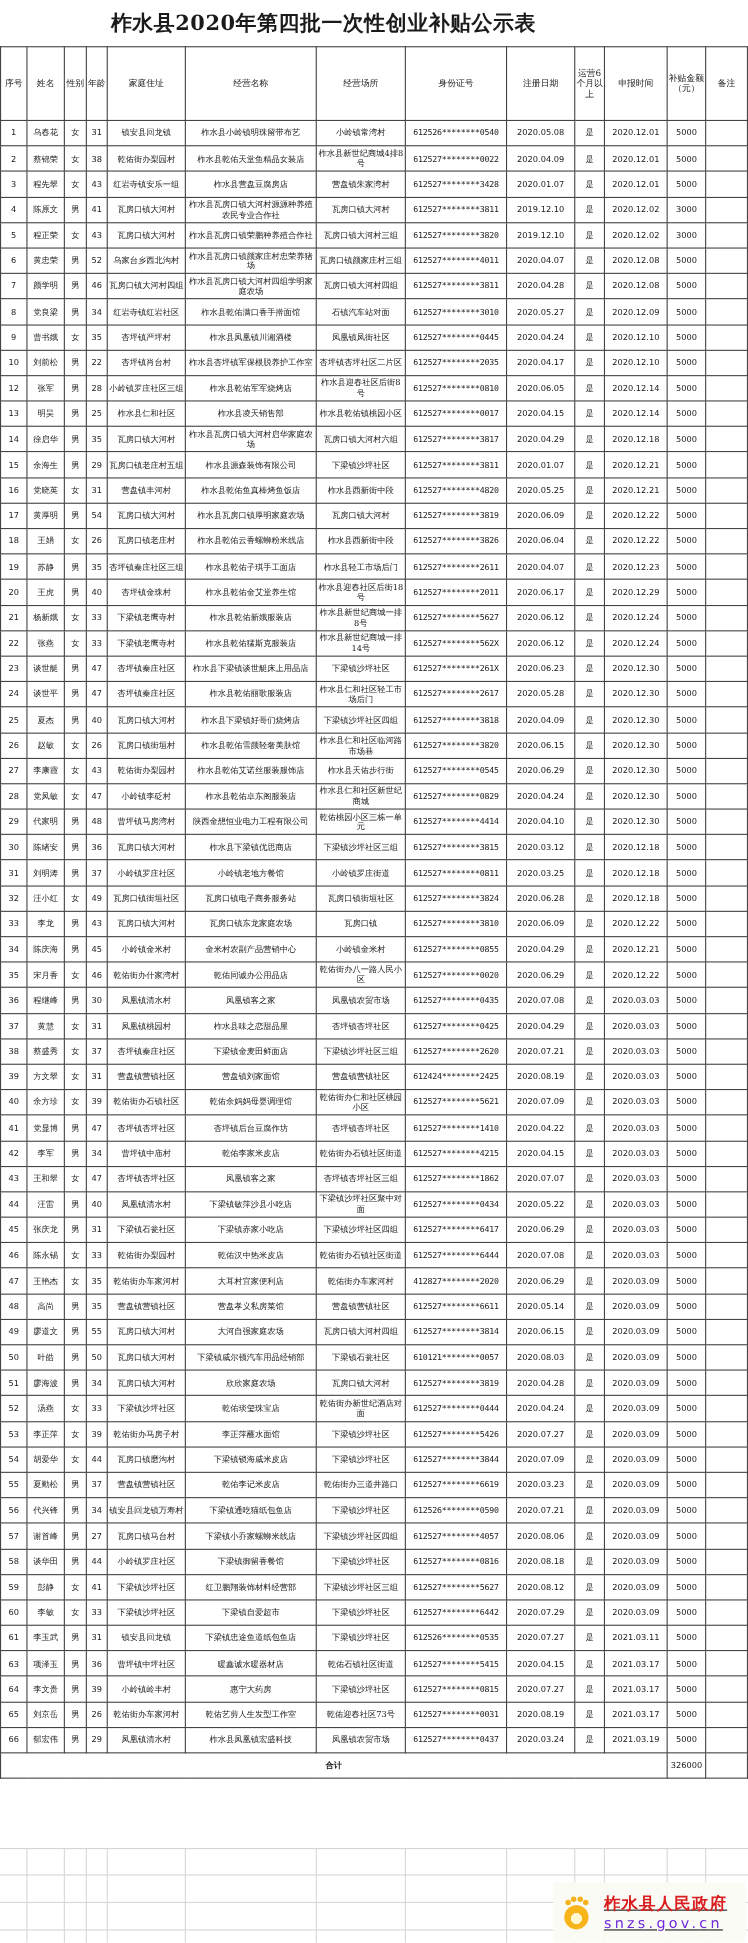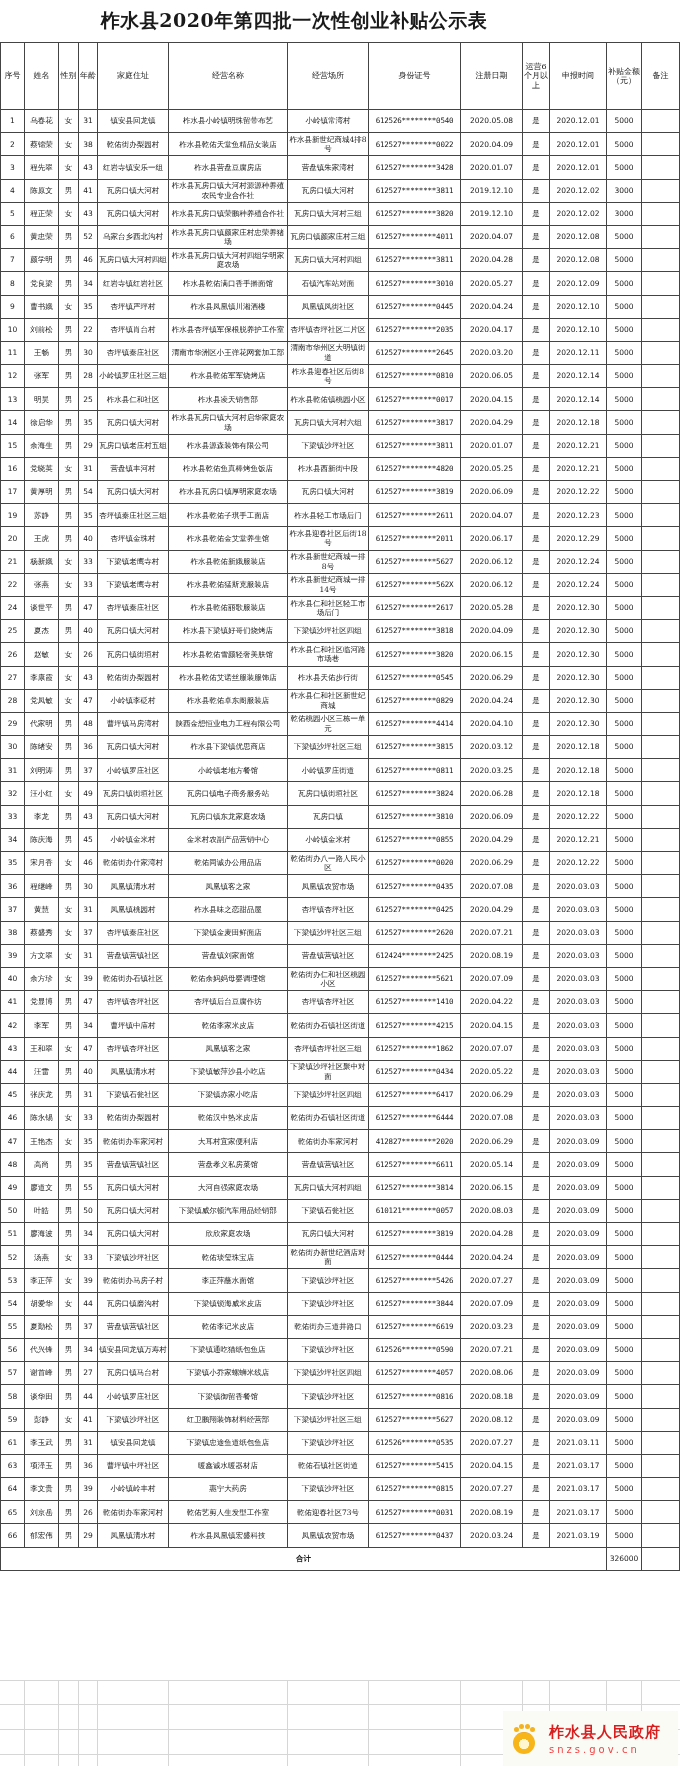--- a/index.html
+++ b/index.html
@@ -18,23 +18,23 @@
   td.total-label { text-align:right; font-weight:bold; font-size:8.5px; padding-right:3px; }
   .grid { position:absolute; left:0; top:1680px; width:680px; height:86px; }
   .grid .h { position:absolute; left:0; width:680px; height:1px; background:#d6d6d6; }
   .grid .v { position:absolute; top:0; width:1px; height:86px; background:#d6d6d6; }
   .logo { position:absolute; left:503px; top:1711px; width:175px; height:55px; background:#fbfbf6;
           display:flex; align-items:center; }
   .logo-icon { width:30px; height:34px; margin-left:8px; position:relative; }
   .logo-icon .ring { position:absolute; left:2px; top:10px; width:22px; height:22px; border-radius:50%;
           background:radial-gradient(circle at 50% 55%, #fff7d0 0 30%, #f7b519 32% 70%, #e89a0a 72%); }
   .logo-icon .dot { position:absolute; width:5px; height:5px; border-radius:50%; background:#f5b21c; top:2px; }
-  .logo-text { margin-left:8px; }
+  .logo-text { margin-left:8px;text-decoration:underline; }
   .logo-cn { color:#d81e1e; font-weight:bold; font-size:15px; letter-spacing:1px; font-family:"DejaVu Serif",serif; }
-  .logo-url { color:#ef4444; font-size:10px; letter-spacing:3px; font-family:"DejaVu Sans","Liberation Sans",sans-serif; margin-top:2px; }
+  .logo-url { color:#6d28d9; font-size:13px; letter-spacing:3px; font-family:"DejaVu Sans","Liberation Sans",sans-serif; margin-top:2px; }
 </style>
 </head>
 <body>
 
 <div class="title">柞水县2020年第四批一次性创业补贴公示表</div>
 
 <table class="main">
   <colgroup>
     <col style="width:24px">
       <col style="width:34px">
@@ -212,35 +212,20 @@
         <td>柞水县杏坪镇军保根脱养护工作室</td>
         <td>杏坪镇杏坪社区二片区</td>
         <td class="id">612527********2035</td>
         <td class="num">2020.04.17</td>
         <td>是</td>
         <td class="num">2020.12.10</td>
         <td class="num">5000</td>
         <td></td>
       </tr>
       <tr>
-        <td class="num">11</td>
-        <td>王畅</td>
-        <td>男</td>
-        <td class="num">30</td>
-        <td>杏坪镇秦庄社区</td>
-        <td>渭南市华洲区小王弹花网套加工部</td>
-        <td>渭南市华州区大明镇街道</td>
-        <td class="id">612527********2645</td>
-        <td class="num">2020.03.20</td>
-        <td>是</td>
-        <td class="num">2020.12.11</td>
-        <td class="num">5000</td>
-        <td></td>
-      </tr>
-      <tr>
         <td class="num">12</td>
         <td>张军</td>
         <td>男</td>
         <td class="num">28</td>
         <td>小岭镇罗庄社区三组</td>
         <td>柞水县乾佑军军烧烤店</td>
         <td>柞水县迎春社区后街8号</td>
         <td class="id">612527********0810</td>
         <td class="num">2020.06.05</td>
         <td>是</td>
@@ -317,20 +302,35 @@
         <td>柞水县瓦房口镇厚明家庭农场</td>
         <td>瓦房口镇大河村</td>
         <td class="id">612527********3819</td>
         <td class="num">2020.06.09</td>
         <td>是</td>
         <td class="num">2020.12.22</td>
         <td class="num">5000</td>
         <td></td>
       </tr>
       <tr>
+        <td class="num">18</td>
+        <td>王娟</td>
+        <td>女</td>
+        <td class="num">26</td>
+        <td>瓦房口镇老庄村</td>
+        <td>柞水县乾佑云香螺蛳粉米线店</td>
+        <td>柞水县西新街中段</td>
+        <td class="id">612527********3826</td>
+        <td class="num">2020.06.04</td>
+        <td>是</td>
+        <td class="num">2020.12.22</td>
+        <td class="num">5000</td>
+        <td></td>
+      </tr>
+      <tr>
         <td class="num">19</td>
         <td>苏静</td>
         <td>男</td>
         <td class="num">35</td>
         <td>杏坪镇秦庄社区三组</td>
         <td>柞水县乾佑子琪手工面店</td>
         <td>柞水县轻工市场后门</td>
         <td class="id">612527********2611</td>
         <td class="num">2020.04.07</td>
         <td>是</td>
@@ -377,20 +377,35 @@
         <td>柞水县乾佑猛斯克服装店</td>
         <td>柞水县新世纪商城一排14号</td>
         <td class="id">612527********562X</td>
         <td class="num">2020.06.12</td>
         <td>是</td>
         <td class="num">2020.12.24</td>
         <td class="num">5000</td>
         <td></td>
       </tr>
       <tr>
+        <td class="num">23</td>
+        <td>谈世艇</td>
+        <td>男</td>
+        <td class="num">47</td>
+        <td>杏坪镇秦庄社区</td>
+        <td>柞水县下梁镇谈世艇床上用品店</td>
+        <td>下梁镇沙坪社区</td>
+        <td class="id">612527********261X</td>
+        <td class="num">2020.06.23</td>
+        <td>是</td>
+        <td class="num">2020.12.30</td>
+        <td class="num">5000</td>
+        <td></td>
+      </tr>
+      <tr>
         <td class="num">24</td>
         <td>谈世平</td>
         <td>男</td>
         <td class="num">47</td>
         <td>杏坪镇秦庄社区</td>
         <td>柞水县乾佑丽歌服装店</td>
         <td>柞水县仁和社区轻工市场后门</td>
         <td class="id">612527********2617</td>
         <td class="num">2020.05.28</td>
         <td>是</td>
@@ -911,20 +926,35 @@
       <tr>
         <td class="num">59</td>
         <td>彭静</td>
         <td>女</td>
         <td class="num">41</td>
         <td>下梁镇沙坪社区</td>
         <td>红卫鹏翔装饰材料经营部</td>
         <td>下梁镇沙坪社区三组</td>
         <td class="id">612527********5627</td>
         <td class="num">2020.08.12</td>
+        <td>是</td>
+        <td class="num">2020.03.09</td>
+        <td class="num">5000</td>
+        <td></td>
+      </tr>
+      <tr>
+        <td class="num">60</td>
+        <td>李敏</td>
+        <td>女</td>
+        <td class="num">33</td>
+        <td>下梁镇沙坪社区</td>
+        <td>下梁镇自爱超市</td>
+        <td>下梁镇沙坪社区</td>
+        <td class="id">612527********6442</td>
+        <td class="num">2020.07.29</td>
         <td>是</td>
         <td class="num">2020.03.09</td>
         <td class="num">5000</td>
         <td></td>
       </tr>
       <tr>
         <td class="num">61</td>
         <td>李玉武</td>
         <td>男</td>
         <td class="num">31</td>

